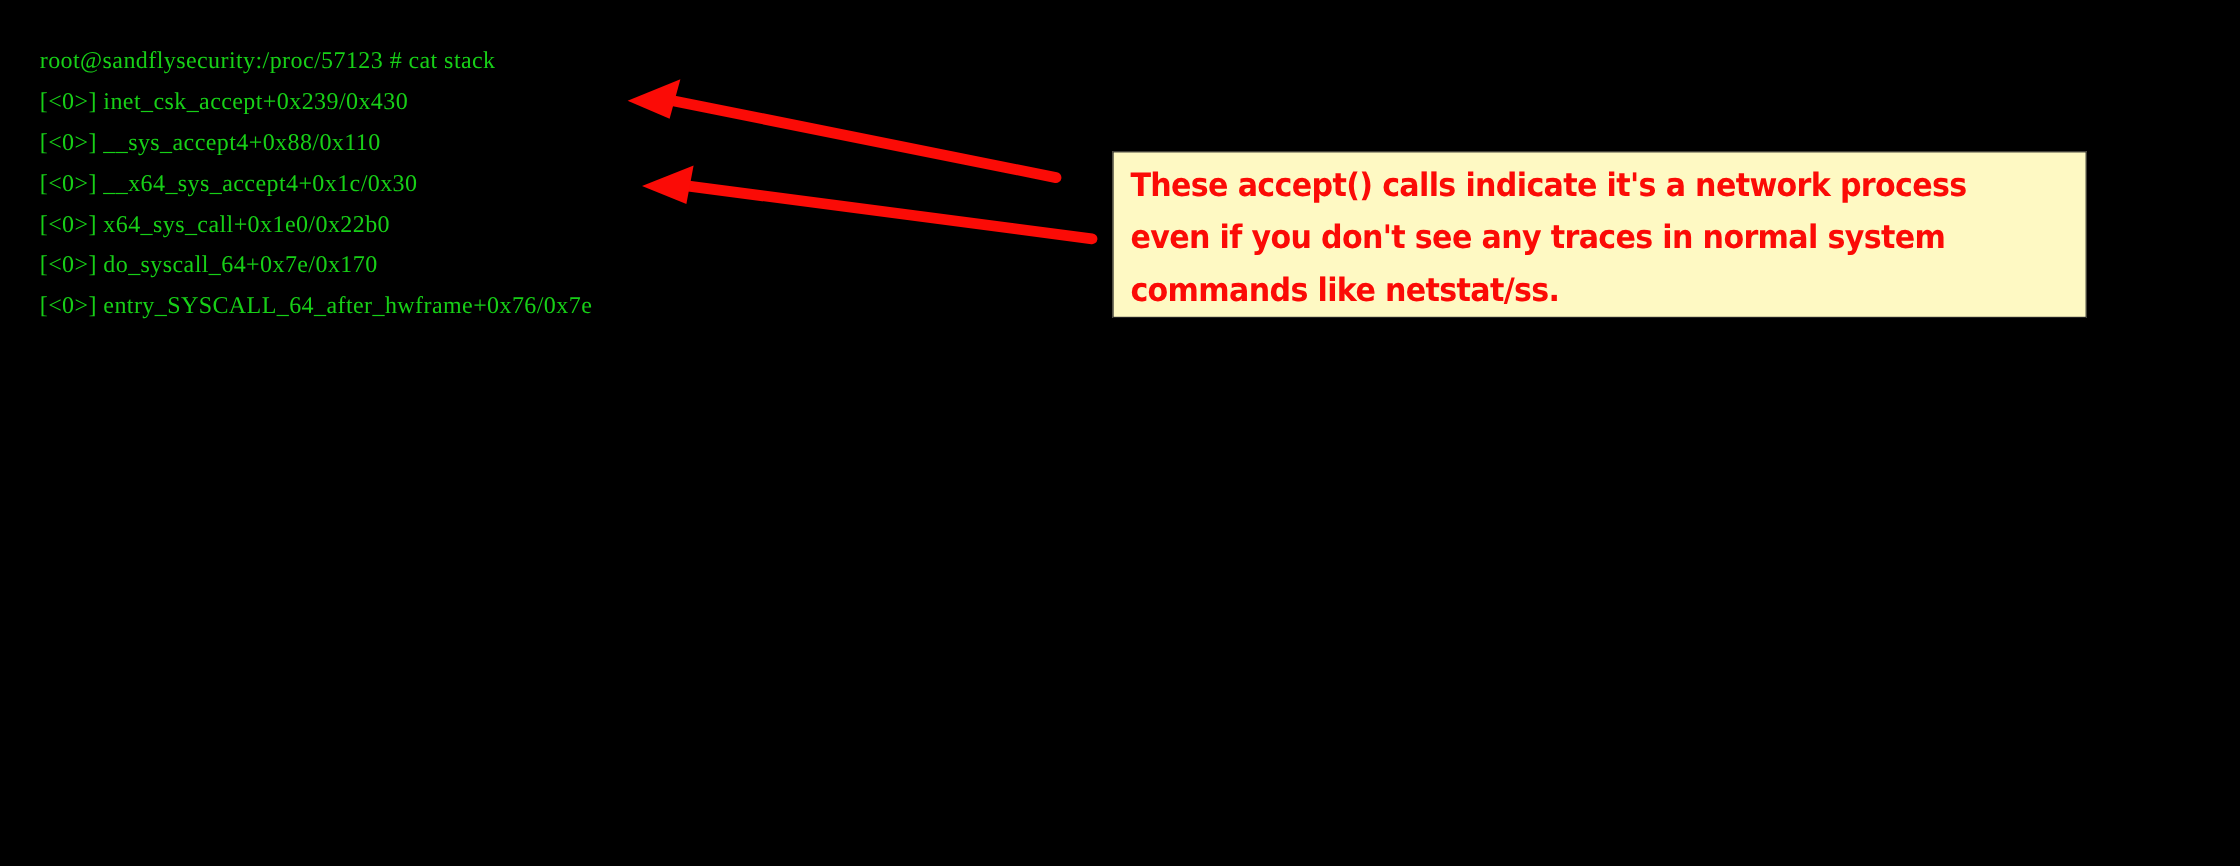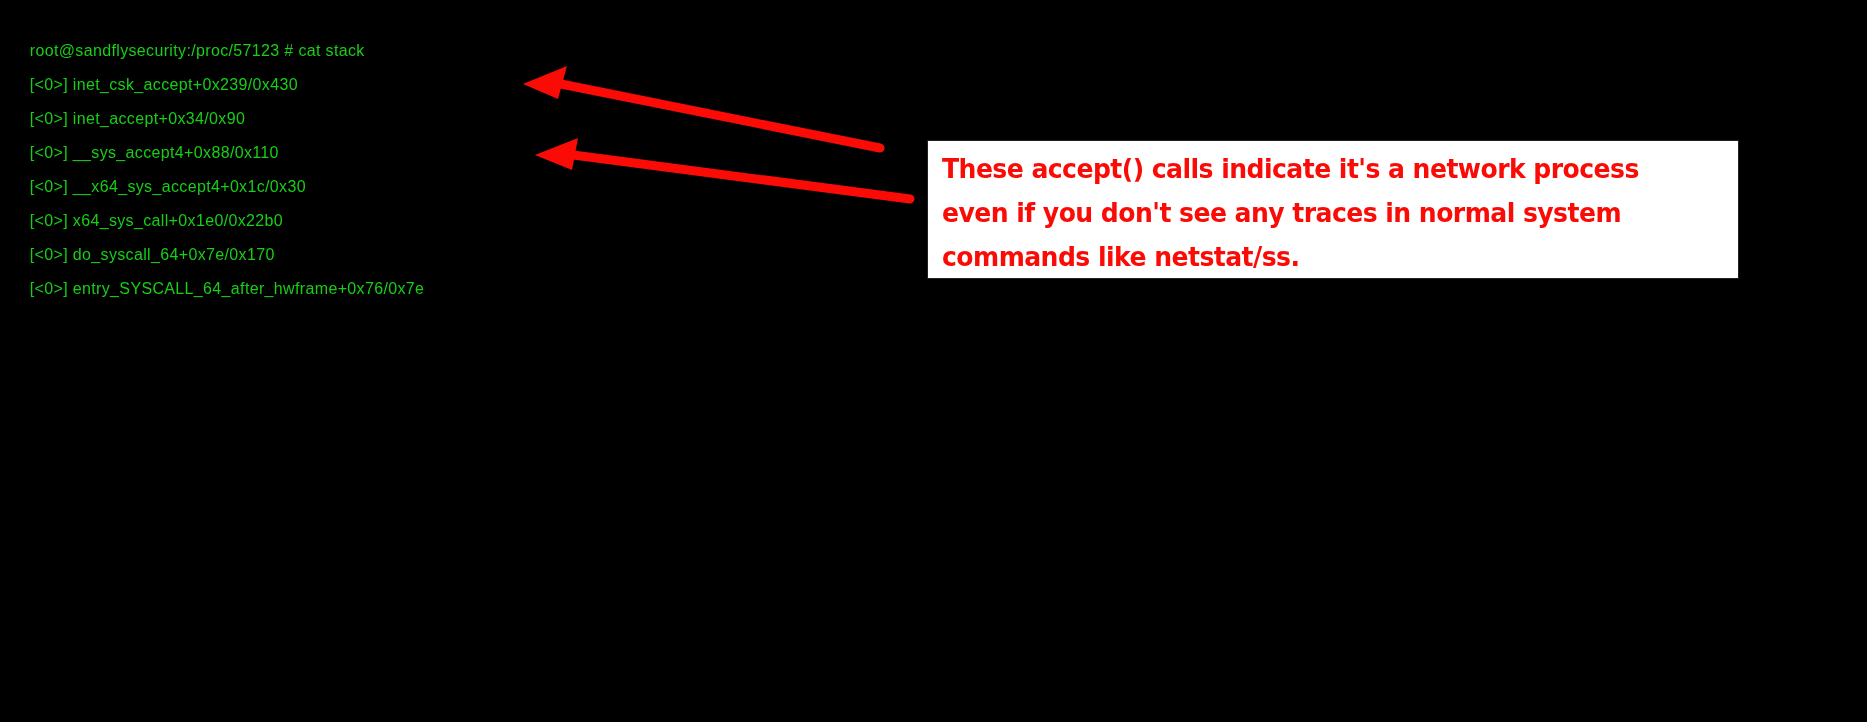--- a/index.html
+++ b/index.html
@@ -29,47 +29,47 @@
     width: 1867px;
     height: 722px;
     padding: 0;
     box-sizing: border-box;
   }
 
   .term-line {
     position: relative;
     height: 34px;
     line-height: 34px;
-    font-family: Liberation Sans, sans-serif;
-    font-size: 16px;
+    font-family: Liberation Serif, serif;
+    font-size: 20px;
     letter-spacing: 0.35px;
     color: #17cf17;
     white-space: pre;
     padding-left: 1px;
   }
 
   .term-line .cursor {
     display: inline-block;
     width: 17px;
     height: 26px;
     background: #17e017;
     vertical-align: -5px;
     margin-left: 3px;
   }
 
   
   #annotation-box {
     position: absolute;
     left: 927px;
-    top: 140px;
+    top: 126px;
     width: 812px;
     height: 139px;
     box-sizing: border-box;
     border: 1px solid #222222;
-    background: #ffffff;
+    background: #fef9c3;
     padding: 6px 12px 6px 14px;
   }
 
   .anno-line {
     font-family: "DejaVu Sans", sans-serif;
     font-size: 27px;
     font-weight: bold;
     line-height: 44px;
     color: #fb0b06;
     white-space: nowrap;
@@ -96,23 +96,20 @@
   <div id="terminal">
 
     <div class="term-line">
       <span>root@sandflysecurity:/proc/57123 # cat stack</span>
     </div>
 
     <div class="term-line">
       <span>[&lt;0&gt;] inet_csk_accept+0x239/0x430</span>
     </div>
     <div class="term-line">
-      <span>[&lt;0&gt;] inet_accept+0x34/0x90</span>
-    </div>
-    <div class="term-line">
       <span>[&lt;0&gt;] __sys_accept4+0x88/0x110</span>
     </div>
     <div class="term-line">
       <span>[&lt;0&gt;] __x64_sys_accept4+0x1c/0x30</span>
     </div>
     <div class="term-line">
       <span>[&lt;0&gt;] x64_sys_call+0x1e0/0x22b0</span>
     </div>
     <div class="term-line">
       <span>[&lt;0&gt;] do_syscall_64+0x7e/0x170</span>

